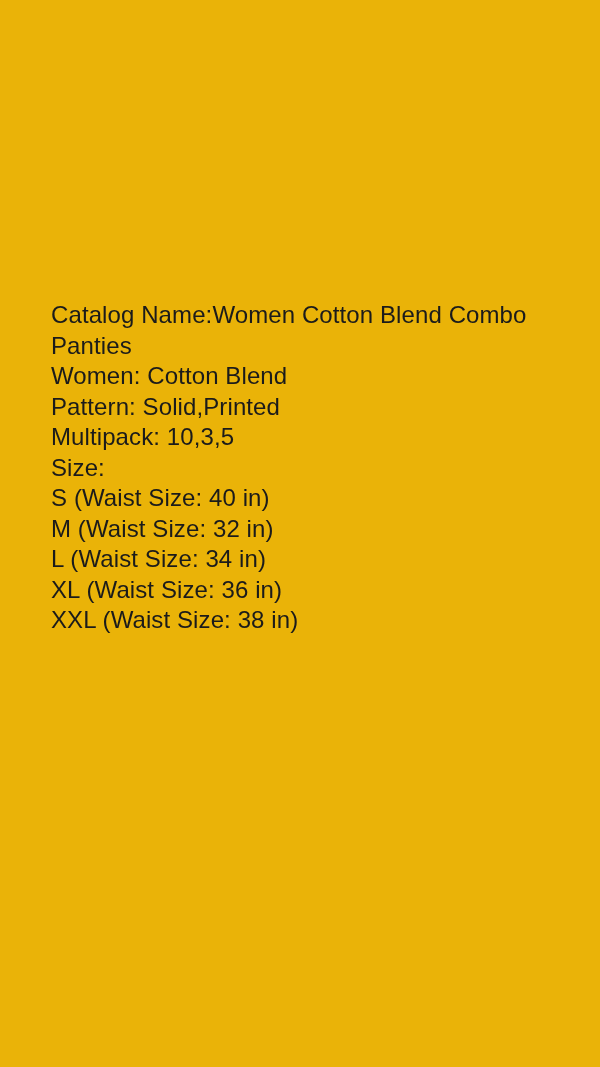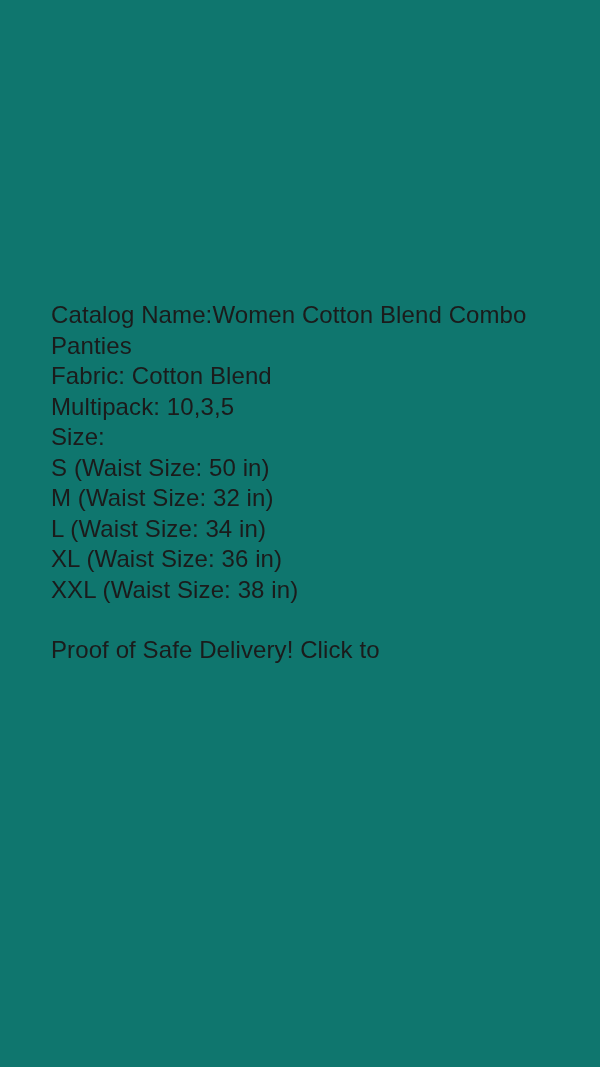--- a/index.html
+++ b/index.html
@@ -10,21 +10,21 @@
     width: 600px;
     height: 1067px;
     background: #cfe8fb;
     font-family: "Liberation Sans", sans-serif;
     overflow: hidden;
   }
   .page {
     position: relative;
     width: 600px;
     height: 1067px;
-    background: #0f766e;
+    background: #eab308;
     box-sizing: border-box;
   }
   .content {
     position: absolute;
     left: 51px;
     top: 300px;
     width: 510px;
   }
   .line {
     color: #1b1b1b;
@@ -42,30 +42,30 @@
   }
 </style>
 </head>
 <body>
 
 <div class="page">
   <div class="content">
 
     <div class="block">
       <div class="line">Catalog Name:Women Cotton Blend Combo Panties</div>
-      <div class="line">Fabric: Cotton Blend</div>
+      <div class="line">Women: Cotton Blend</div>
+      <div class="line">Pattern: Solid,Printed</div>
       <div class="line">Multipack: 10,3,5</div>
       <div class="line">Size:</div>
-      <div class="line">S (Waist Size: 50 in)</div>
+      <div class="line">S (Waist Size: 40 in)</div>
       <div class="line">M (Waist Size: 32 in)</div>
       <div class="line">L (Waist Size: 34 in)</div>
       <div class="line">XL (Waist Size: 36 in)</div>
       <div class="line">XXL (Waist Size: 38 in)</div>
     </div>
 
     <div class="spacer"></div>
 
     <div class="block">
-      <div class="line">Proof of Safe Delivery! Click to</div>
     </div>
 
   </div>
 </div>
 
 </body></html>

